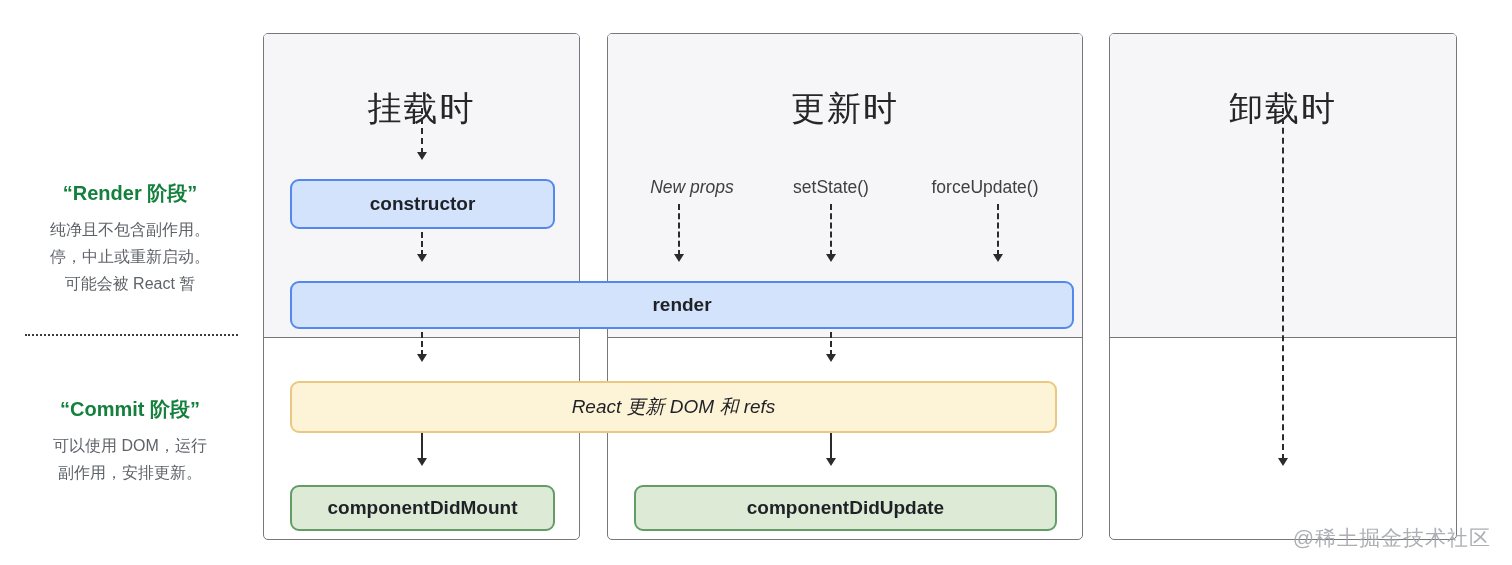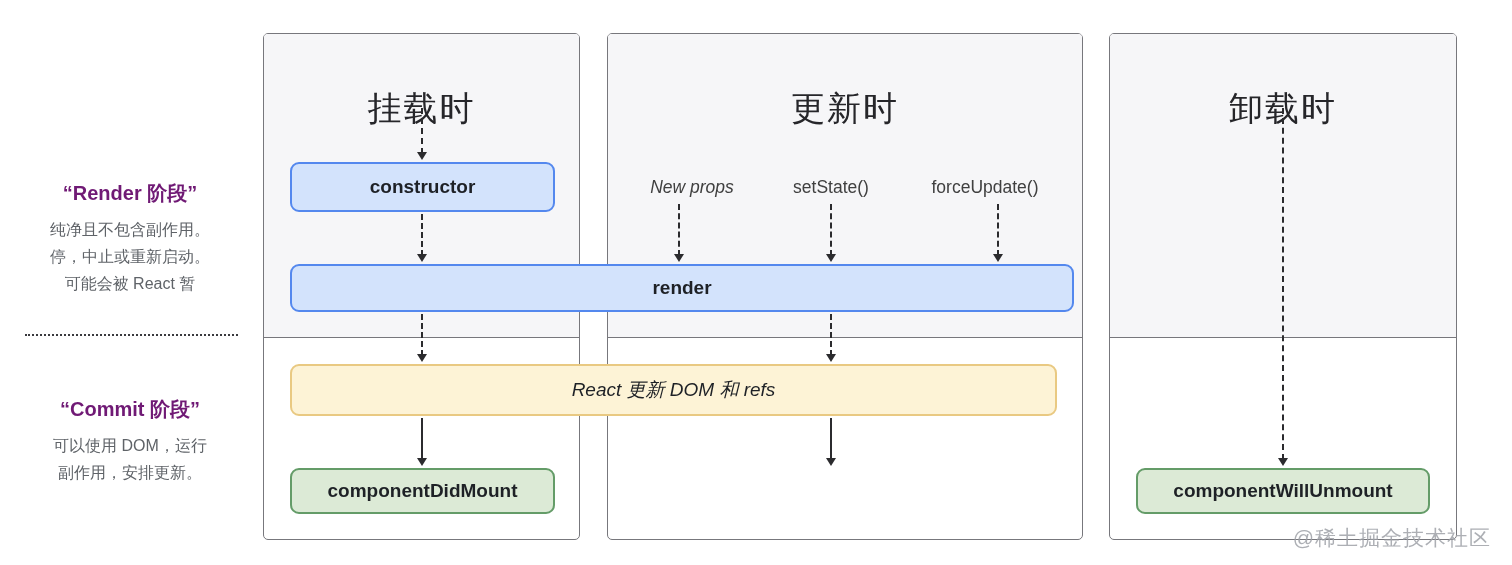--- a/index.html
+++ b/index.html
@@ -19,21 +19,21 @@
     border-radius:3.5px 3.5px 0 0;
   }
   .panel-title{
     position:absolute;top:52px;left:0;width:100%;text-align:center;
     font-size:34px;font-weight:400;letter-spacing:2px;color:#26262a;
   }
   
   .box{
     position:absolute;box-sizing:border-box;border-radius:9px;
     display:flex;align-items:center;justify-content:center;
-    font-size:19px;font-weight:700;color:var(--text-dark,#1e2126);z-index:5;
+    font-size:19px;font-weight:700;color:var(--text-dark,#1e2126);z-index:5;margin-top:17px;
   }
   .box.blue{background:var(--blue-fill,#d3e3fc);border:2px solid var(--blue-border,#5488ee);}
   .box.yellow{background:var(--yellow-fill,#fdf3d6);border:2px solid var(--yellow-border,#e9c982);font-style:italic;font-weight:500;}
   .box.green{background:var(--green-fill,#dcead6);border:2px solid var(--green-border,#649c68);}
   
   .arrow{position:absolute;width:10px;z-index:4;}
   .arrow .line{
     position:absolute;left:50%;transform:translateX(-50%);top:0;bottom:6px;width:0;
     border-left:2px dashed var(--arrow,#2b2b2e);
   }
@@ -43,21 +43,21 @@
     width:0;height:0;border-left:5px solid transparent;border-right:5px solid transparent;
     border-top:8px solid var(--arrow,#2b2b2e);
   }
   
   .trigger{
     position:absolute;top:177px;text-align:center;font-size:17.5px;color:#404040;z-index:3;
   }
   .trigger.italic{font-style:italic;}
   
   .side-label{position:absolute;text-align:center;}
-  .side-label .side-title{font-size:20px;font-weight:700;color:#701a75;margin-bottom:9px;text-align:center;}
+  .side-label .side-title{font-size:20px;font-weight:700;color:#15803d;margin-bottom:9px;text-align:center;}
   .side-label .side-line{font-size:16px;line-height:27px;color:var(--text-gray,#5f6368);}
   .dotted-divider{
     position:absolute;left:25px;top:334px;width:213px;height:0;
     border-top:2.5px dotted #3a3a3e;
   }
   
   .watermark{
     position:absolute;right:21px;top:524px;font-size:21px;
     color:var(--watermark,#9fa2a8);opacity:.85;z-index:9;letter-spacing:1px;
   }
@@ -141,17 +141,17 @@
 
   <div class="arrow dashed" style="left:1278px;top:108px;height:358px;">
       <i class="line"></i>
       <i class="head"></i>
     </div>
 
   <div class="box blue" style="left:290px;top:162px;width:265px;height:50px;">constructor</div>
   <div class="box blue" style="left:290px;top:264px;width:784px;height:48px;">render</div>
   <div class="box yellow" style="left:290px;top:364px;width:767px;height:52px;">React 更新 DOM 和 refs</div>
   <div class="box green" style="left:290px;top:468px;width:265px;height:46px;">componentDidMount</div>
-  <div class="box green" style="left:1136px;top:468px;width:294px;height:46px;">componentWillUnmount</div>
+  <div class="box green" style="left:634px;top:468px;width:423px;height:46px;">componentDidUpdate</div>
 
   <div class="watermark">@稀土掘金技术社区</div>
 
 </div>
 
 </body></html>

